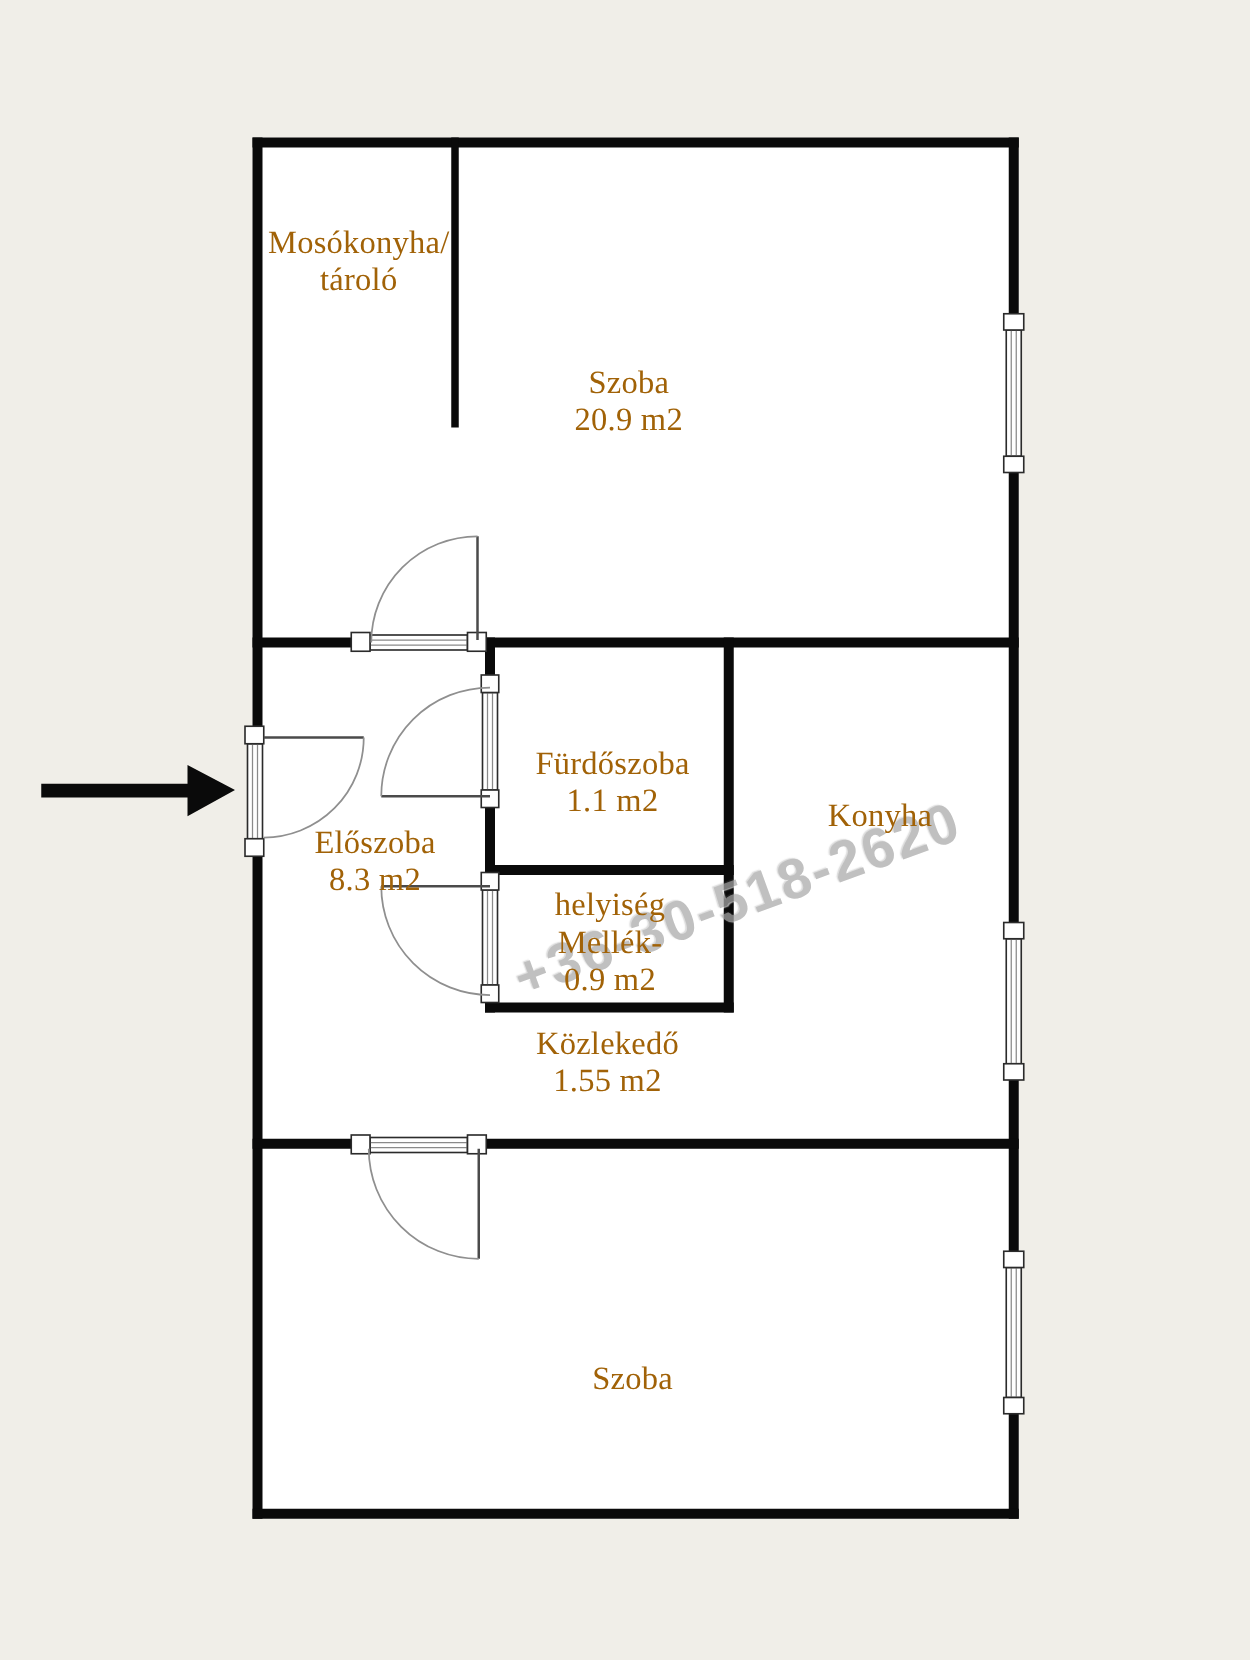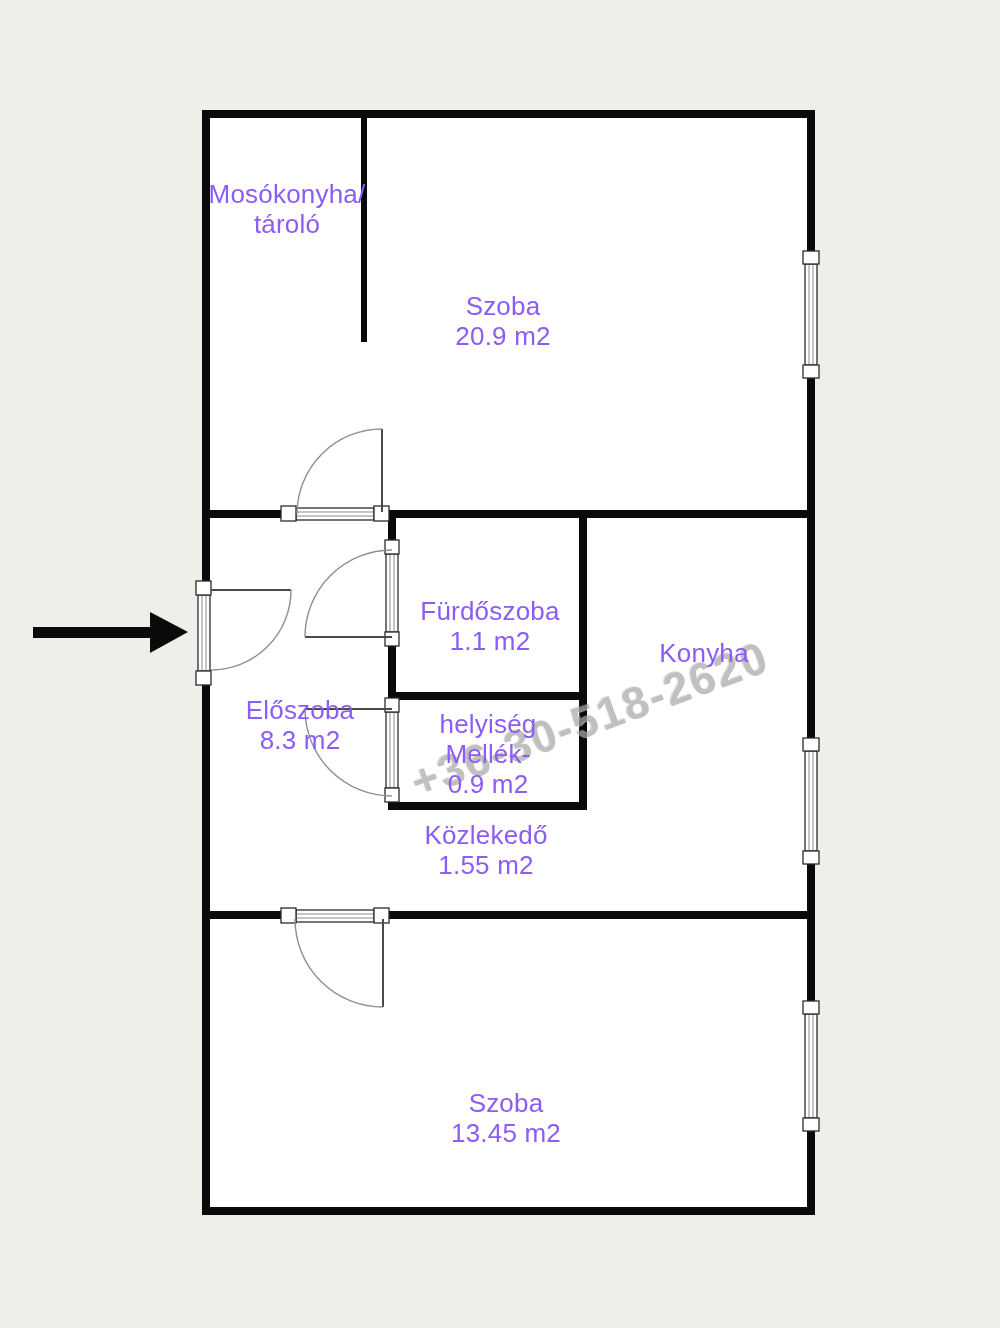--- a/index.html
+++ b/index.html
@@ -20,22 +20,23 @@
   .cap{fill:#ffffff;stroke:#2b2b2b;stroke-width:1.3;}
   .leaf{stroke:#4a4a4a;stroke-width:2;fill:none;}
   .arc{stroke:#8f8f8f;stroke-width:1.4;fill:none;}
   .arrow{fill:#0a0a0a;}
   .room-label{
     position:absolute;
     width:220px;
     text-align:center;
     font-size:26px;
     line-height:30px;
-    color:#8b5cf6;
+    color:#a16207;
     letter-spacing:0.2px;
+    font-family:Liberation Serif, serif;
   }
   .watermark{
     position:absolute;
     left:370px;top:694px;width:440px;
     text-align:center;
     font-size:45px;
     font-weight:bold;
     letter-spacing:2px;
     color:#a8a8a8;
     opacity:0.72;
@@ -153,34 +154,33 @@
 
   <div class="room-label" style="left:380px;top:596px;">
     <div>Fürdőszoba</div>
     <div>1.1 m2</div>
   </div>
 
   <div class="room-label" style="left:594px;top:638px;">
     <div>Konyha</div>
   </div>
 
-  <div class="room-label" style="left:190px;top:659px;margin-top:36px;">
+  <div class="room-label" style="left:190px;top:659px;">
     <div>Előszoba</div>
     <div>8.3 m2</div>
   </div>
 
   <div class="room-label" style="left:378px;top:709px;">
     <div>helyiség</div>
     <div>Mellék-</div>
     <div>0.9 m2</div>
   </div>
 
   <div class="room-label" style="left:376px;top:820px;">
     <div>Közlekedő</div>
     <div>1.55 m2</div>
   </div>
 
   <div class="room-label" style="left:396px;top:1088px;">
     <div>Szoba</div>
-    <div>13.45 m2</div>
   </div>
 
 </div>
 
 </body></html>

